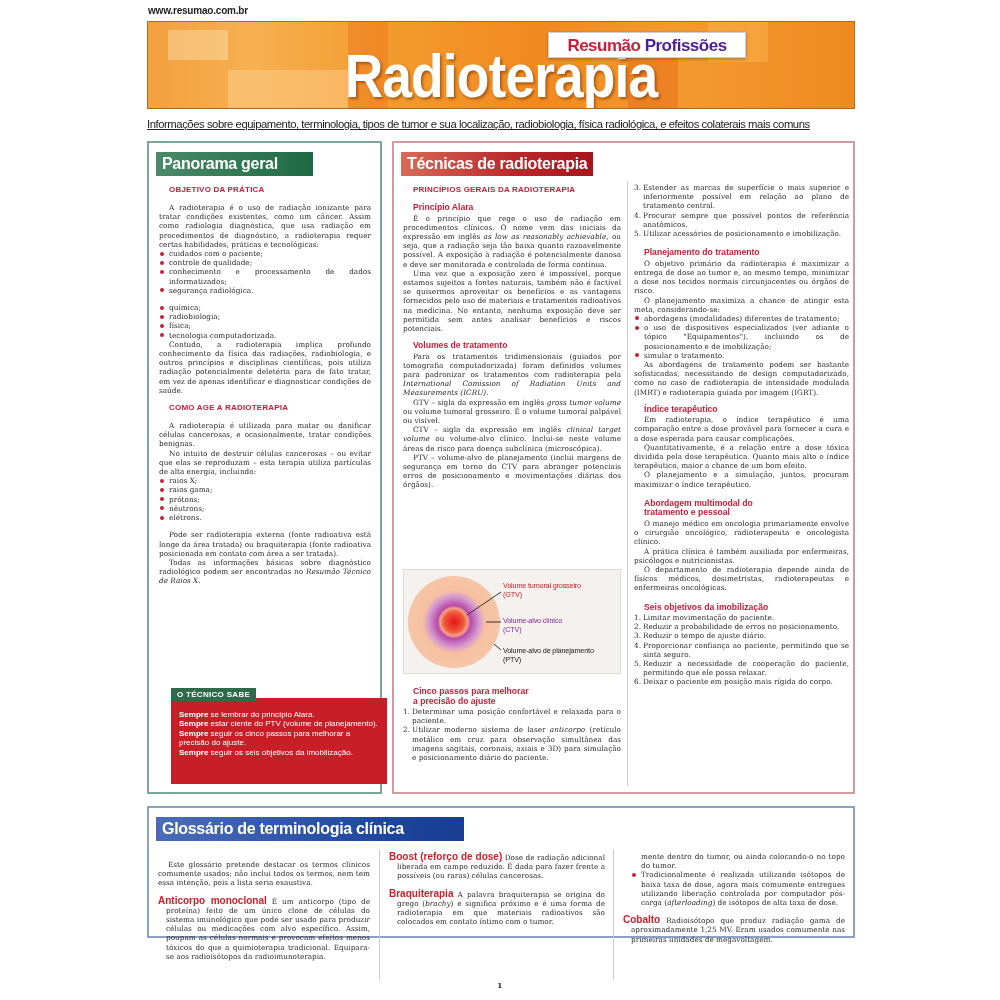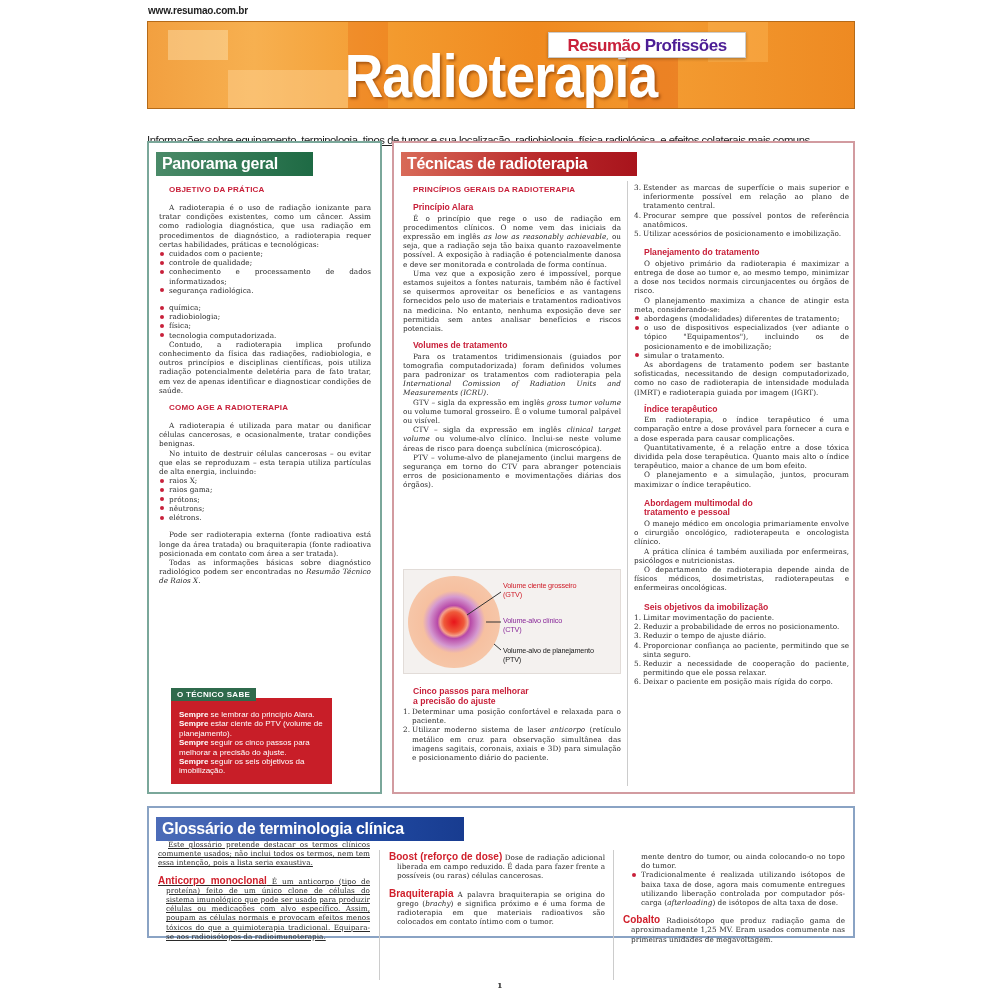--- a/index.html
+++ b/index.html
@@ -14,52 +14,52 @@
   .banner .blk { position: absolute; opacity: .35; }
   .badge { position: absolute; left: 400px; top: 10px; width: 198px; height: 26px; background: #fff;
     border: 1px solid #ccc; box-shadow: 0 1px 3px rgba(0,0,0,.3); text-align: center;
     font-family: "Liberation Sans", sans-serif; font-weight: bold; font-size: 17px; line-height: 26px; z-index: 3; letter-spacing: -0.5px; }
   .badge .b1 { color: #c8203a; }
   .badge .b2 { color: #4c1d95; }
   .banner-title { position: absolute; left: 0; right: 0; top: 18px; text-align: center;
     font-family: "Liberation Sans", sans-serif; font-weight: bold; font-size: 62px; color: #fff;
     letter-spacing: -1px; text-shadow: 2px 2px 3px rgba(120,50,0,.6); transform: scaleX(.86); }
 
-  .subtitle { position: absolute; left: 147px; top: 134px; width: 712px; font-family: "Liberation Sans", sans-serif;
+  .subtitle { position: absolute; left: 147px; top: 118px; width: 712px; font-family: "Liberation Sans", sans-serif;
     font-size: 11.3px; color: #222; letter-spacing: -0.45px; white-space: nowrap; text-decoration: underline; }
 
   .panel { position: absolute; background: #fff; }
   .panel-green { left: 147px; top: 141px; width: 235px; height: 653px; border: 2px solid #7aa79a; }
   .panel-red { left: 392px; top: 141px; width: 463px; height: 653px; border: 2px solid #d29ba0; }
   .panel-blue { left: 147px; top: 806px; width: 708px; height: 132px; border: 2px solid #8aa3c4; }
 
   .sec-head { position: absolute; font-family: "Liberation Sans", sans-serif; font-weight: bold; color: #fff;
     font-size: 16px; padding-left: 6px; line-height: 24px; height: 24px; letter-spacing: -0.3px; }
   .head-green { left: 7px; top: 9px; width: 157px; background: linear-gradient(90deg, #4a8a68, #1e6a44); }
-  .head-red { left: 7px; top: 9px; width: 236px; background: linear-gradient(90deg, #d86a58, #b8282a 60%, #a8141c); }
+  .head-red { left: 7px; top: 9px; width: 192px; background: linear-gradient(90deg, #d86a58, #b8282a 60%, #a8141c); }
   .head-blue { left: 7px; top: 9px; width: 308px; background: linear-gradient(90deg, #4c6cb8, #2048a0 70%, #183c90); }
 
   .txt { position: absolute; font-size: 7.3px; line-height: 9.2px; color: #2a2a2a; text-align: justify; }
   .txt p { text-indent: 10px; }
   .txt p.noi { text-indent: 0; }
   .sub { font-family: "Liberation Sans", sans-serif; font-weight: bold; color: #c8203a; font-size: 8.6px; line-height: 10px; margin: 0 0 4px 10px; }
   .sub.caps { font-size: 8px; letter-spacing: .2px; }
   .sub2 { font-family: "Liberation Sans", sans-serif; font-weight: bold; color: #c8203a; font-size: 8.6px; line-height: 9.5px; margin: 8px 0 1px 10px; }
   ul.bul { list-style: none; }
   ul.bul li { position: relative; padding-left: 10px; }
   ul.bul li::before { content: ""; position: absolute; left: 1px; top: 2.5px; width: 4px; height: 4px; border-radius: 50%; background: #c8203a; }
   ol.num { list-style: none; }
   ol.num li { position: relative; padding-left: 9px; }
   ol.num li .n { position: absolute; left: 0; }
   em { font-style: italic; }
   .gap { height: 8px; }
 
   .tecnico-label { position: absolute; left: 22px; top: 545px; background: #2f6a4c; color: #fff; font-family: "Liberation Sans", sans-serif;
     font-weight: bold; font-size: 8px; padding: 2px 6px; letter-spacing: .3px; z-index: 2; }
-  .tecnico-box { position: absolute; left: 22px; top: 555px; width: 161px; height: 86px; background: #c81e28;
+  .tecnico-box { position: absolute; left: 22px; top: 555px; width: 216px; height: 86px; background: #c81e28;
     color: #fff; font-family: "Liberation Sans", sans-serif; font-size: 8px; line-height: 9.4px; padding: 12px 8px 4px 8px; }
   .tecnico-box b { font-weight: bold; }
 
   .colsep { position: absolute; width: 1px; background: #ccc; }
 
   .diagram { position: absolute; left: 9px; top: 426px; width: 218px; height: 105px; background: #f4f1ef; border: 1px solid #e2dcd8; }
   .diag-lbl { position: absolute; font-family: "Liberation Sans", sans-serif; font-size: 7.3px; line-height: 8.5px; letter-spacing: -0.2px; }
 
   .gl-term { font-family: "Liberation Sans", sans-serif; font-weight: bold; color: #d0202c; font-size: 10px; }
   .hang { padding-left: 8px; text-indent: -8px !important; }
@@ -160,21 +160,21 @@
           <stop offset="68%" stop-color="#f6c0a0"></stop>
           <stop offset="100%" stop-color="#f6c6a8"></stop>
         </radialGradient>
       </defs>
       <circle cx="50" cy="52" r="46" fill="url(#rg)"></circle>
       <line x1="63" y1="45" x2="97" y2="22" stroke="#333" stroke-width="1"></line>
       <line x1="82" y1="52" x2="97" y2="52" stroke="#333" stroke-width="1"></line>
       <line x1="90" y1="74" x2="97" y2="80" stroke="#333" stroke-width="1"></line>
     </svg>
     <div class="diag-lbl" style="left:99px; top:12px; color:#d0202c;">
-      <div>Volume ciente grosseiro</div>
+      <div>Volume tumoral grosseiro</div>
       <div>(GTV)</div>
     </div>
     <div class="diag-lbl" style="left:99px; top:47px; color:#8a2a9a;">
       <div>Volume-alvo clínico</div>
       <div>(CTV)</div>
     </div>
     <div class="diag-lbl" style="left:99px; top:77px; color:#222;">
       <div>Volume-alvo de planejamento</div>
       <div>(PTV)</div>
     </div>
@@ -231,21 +231,21 @@
       <li><span class="n">6.</span><span>Deixar o paciente em posição mais rígida do corpo.</span></li>
     </ol>
   </div>
 </div>
 
 <div class="panel panel-blue">
   <div class="sec-head head-blue">Glossário de terminologia clínica</div>
   <div class="colsep" style="left:230px; top:42px; height:130px;"></div>
   <div class="colsep" style="left:464px; top:42px; height:130px;"></div>
 
-  <div class="txt" style="left:9px; top:32px; width:212px;text-decoration:underline;">
+  <div class="txt" style="left:9px; top:52px; width:212px;">
     <p>Este glossário pretende destacar os termos clínicos comumente usados; não inclui todos os termos, nem tem essa intenção, pois a lista seria exaustiva.</p>
     <div class="gap"></div>
     <p class="hang"><span class="gl-term">Anticorpo monoclonal</span><span> É um anticorpo (tipo de proteína) feito de um único clone de células do sistema imunológico que pode ser usado para produzir células ou medicações com alvo específico. Assim, poupam as células normais e provocam efeitos menos tóxicos do que a quimioterapia tradicional. Equipara-se aos radioisótopos da radioimunoterapia.</span></p>
   </div>
 
   <div class="txt" style="left:240px; top:44px; width:216px;">
     <p class="hang"><span class="gl-term">Boost (reforço de dose)</span><span> Dose de radiação adicional liberada em campo reduzido. É dada para fazer frente a possíveis (ou raras) células cancerosas.</span></p>
     <div class="gap"></div>
     <p class="hang"><span class="gl-term">Braquiterapia</span><span> A palavra braquiterapia se origina do grego (</span><em>brachy</em><span>) e significa próximo e é uma forma de radioterapia em que materiais radioativos são colocados em contato íntimo com o tumor.</span></p>
   </div>

